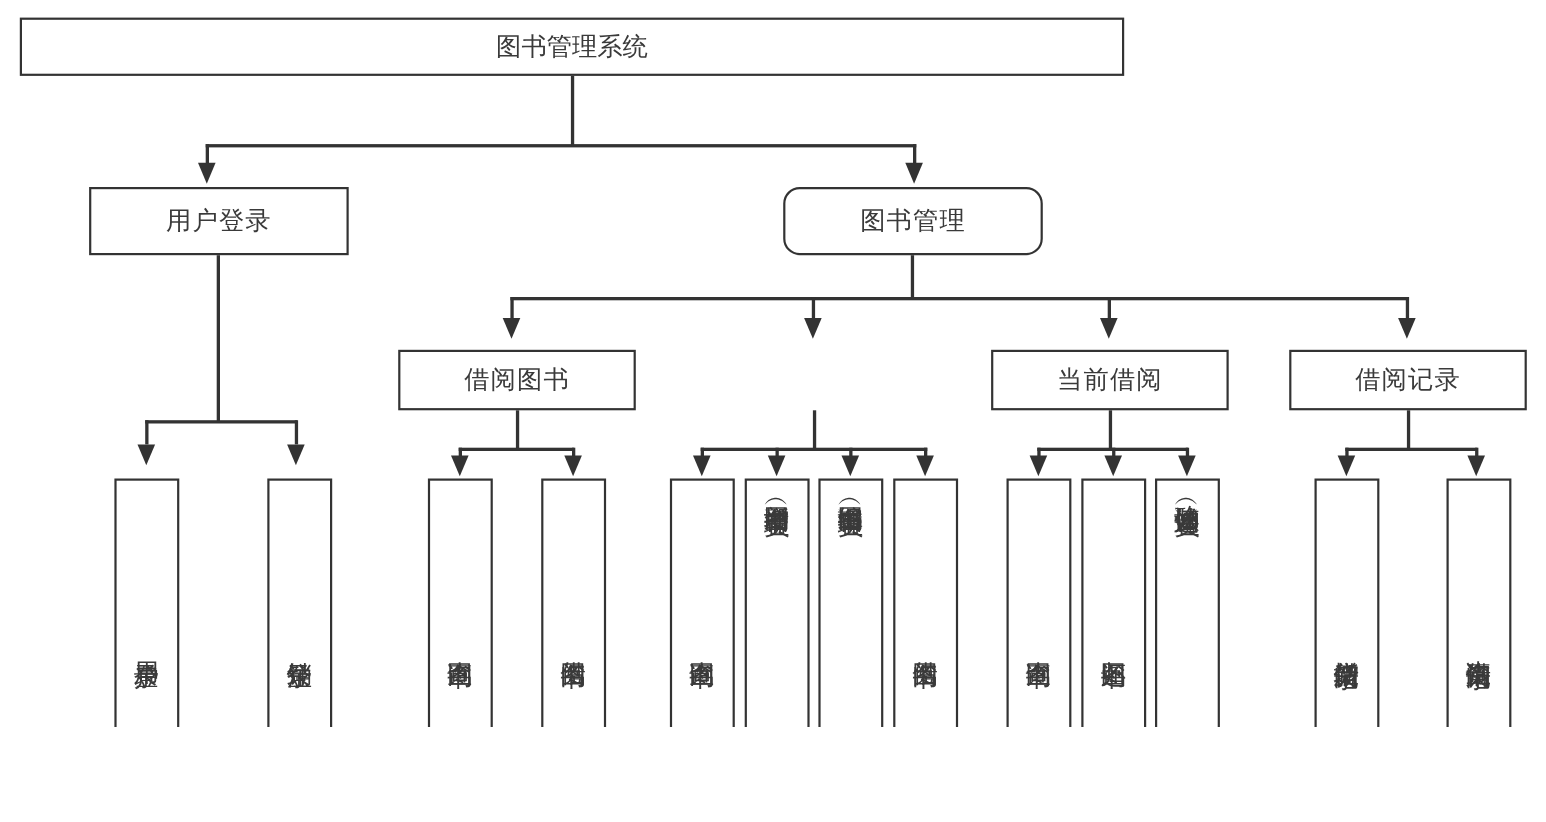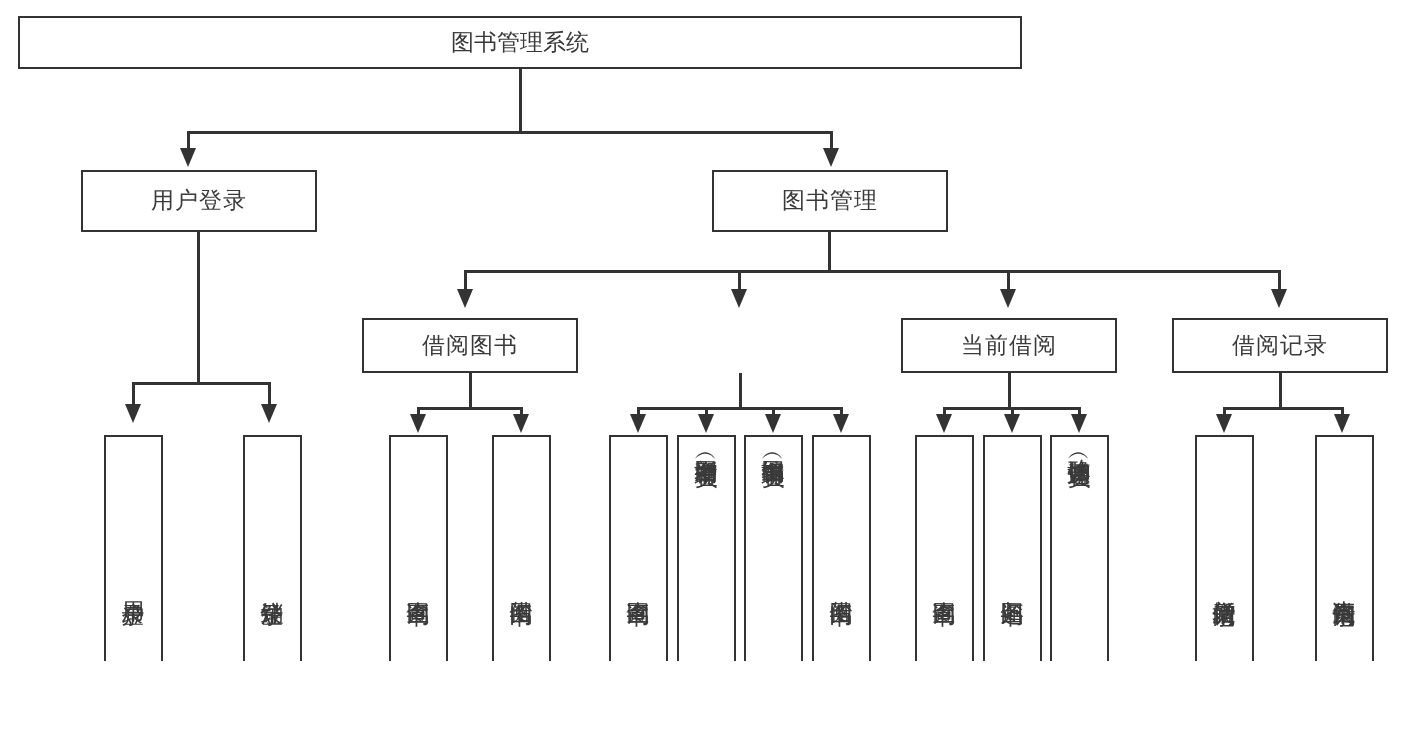--- a/index.html
+++ b/index.html
@@ -93,21 +93,21 @@
   <div class="hline" style="left:187px; top:131px; width:646px; height:2.5px;"></div>
 
   <div class="vline" style="left:187px; top:131px; width:2.5px; height:18px;"></div>
   <div class="arrow" style="left:180px; top:148px;"></div>
   <div class="vline" style="left:830px; top:131px; width:2.5px; height:18px;"></div>
   <div class="arrow" style="left:823px; top:148px;"></div>
 
   <div class="node horiz" style="left:81px; top:170px; width:236px; height:62px;">
     <span>用户登录</span>
   </div>
-  <div class="node horiz" style="left:712px; top:170px; width:236px; height:62px;">
+  <div class="node horiz" style="left:712px; top:170px; width:236px; height:62px;border-radius:15px;">
     <span>图书管理</span>
   </div>
 
   <div class="vline" style="left:197px; top:232px; width:2.5px; height:152px;"></div>
   <div class="hline" style="left:132px; top:382px; width:138px; height:2.5px;"></div>
   <div class="vline" style="left:132px; top:382px; width:2.5px; height:22px;"></div>
   <div class="arrow" style="left:125px; top:404px;"></div>
   <div class="vline" style="left:268px; top:382px; width:2.5px; height:22px;"></div>
   <div class="arrow" style="left:261px; top:404px;"></div>
 

